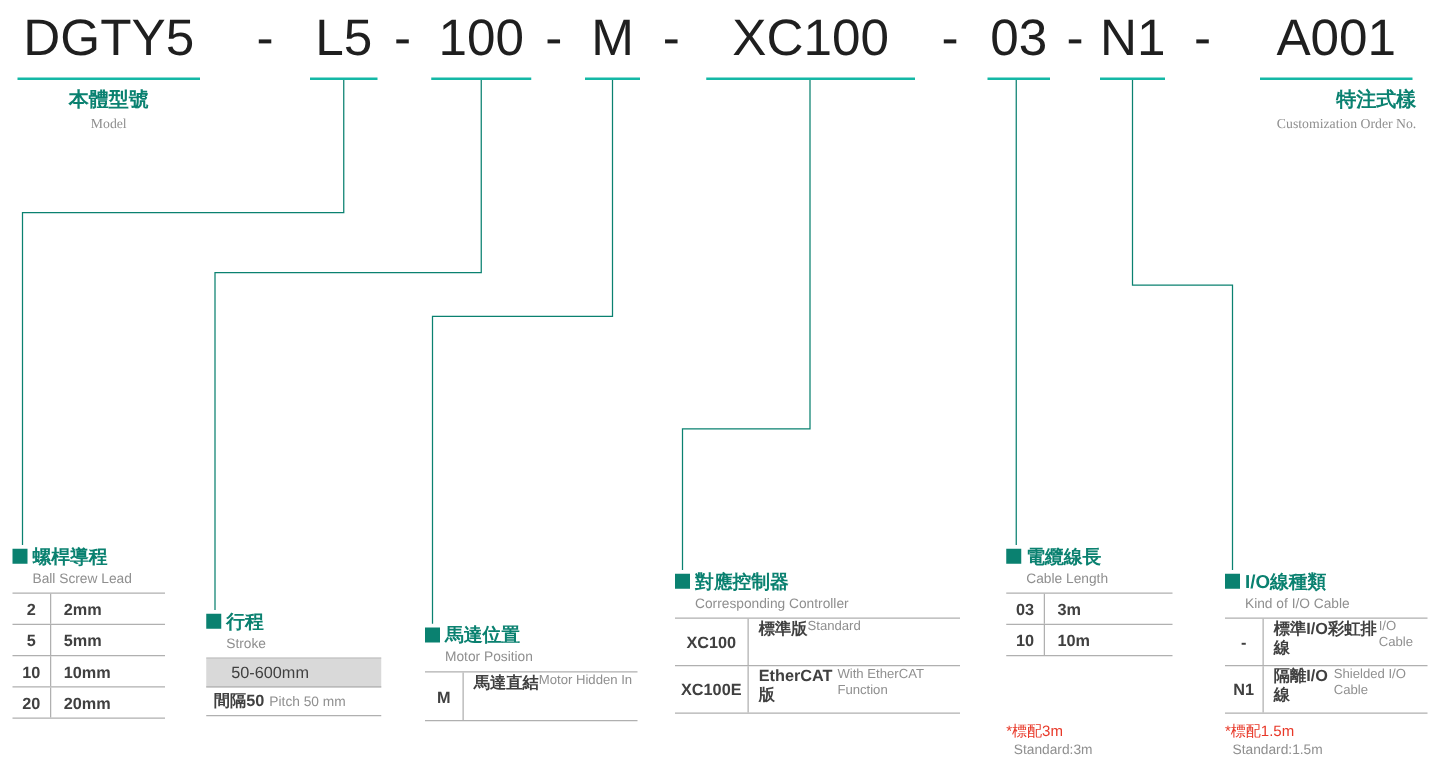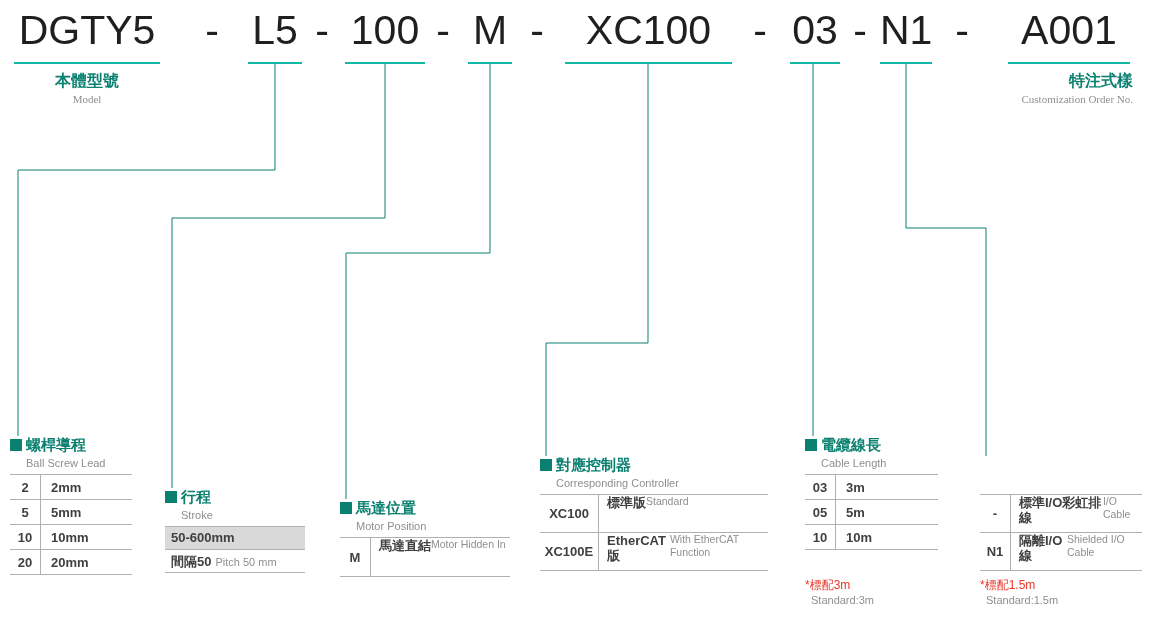--- a/index.html
+++ b/index.html
@@ -41,21 +41,21 @@
     font-weight:bold; color:#404040; font-size:13px; border-right:1px solid #b0b0b0;
   }
   .w58 { width:58px; }
   .tval { display:flex; align-items:center; padding-left:10px; font-weight:bold; color:#404040; font-size:13px; }
   .tval2 { display:flex; flex-direction:row; justify-content:center; padding-left:8px; }
   .tval2 .zh { font-size:13px; font-weight:bold; color:#404040; line-height:15px; }
   .tval2 .en { font-size:10.5px; color:#8f8f8f; line-height:13px; }
   
   .stroke-tbl { position:absolute; border-top:1px solid #b0b0b0; }
   .srow1 { height:22px; line-height:22px; background:#d9d9d9; border-bottom:1px solid #b0b0b0;
-           padding-left:6px; font-weight:bold; font-size:13px; color:#404040; }
+           padding-left:20px; font-weight:normal; font-size:13px; color:#404040; }
   .srow2 { height:22px; line-height:22px; border-bottom:1px solid #b0b0b0; padding-left:6px; white-space:nowrap; }
   .srow2 .zh { font-weight:bold; font-size:13px; color:#404040; }
   .srow2 .en { font-size:11px; color:#8f8f8f; margin-left:4px; }
   
   .note { position:absolute; }
   .note-red { color:#e83828; font-size:12px; line-height:14px; }
   .note-gray { color:#8f8f8f; font-size:11px; line-height:13px; margin-left:6px; margin-top:2px; }
 </style>
 </head>
 <body>
@@ -170,33 +170,33 @@
   <div class="sec-head" style="left:805px;top:436px">
     <div><span class="marker"></span><span class="h-zh">電纜線長</span></div>
     <div class="h-en">Cable Length</div>
   </div>
   <div class="tbl" style="left:805px;top:474px;width:133px">
     <div class="trow h24">
       <span class="tcode">03</span>
       <span class="tval">3m</span>
     </div>
     <div class="trow h24">
-      <span class="tcode">05</span>
-      <span class="tval">5m</span>
-    </div>
-    <div class="trow h24">
       <span class="tcode">10</span>
       <span class="tval">10m</span>
     </div>
   </div>
   <div class="note" style="left:805px;top:578px">
     <div class="note-red">*標配3m</div>
     <div class="note-gray">Standard:3m</div>
   </div>
 
+  <div class="sec-head" style="left:980px;top:456px">
+    <div><span class="marker"></span><span class="h-zh">I/O線種類</span></div>
+    <div class="h-en">Kind of I/O Cable</div>
+  </div>
   <div class="tbl" style="left:980px;top:494px;width:162px">
     <div class="trow h37">
       <span class="tcode">-</span>
       <span class="tval2">
         <span class="zh">標準I/O彩虹排線</span>
         <span class="en">I/O Cable</span>
       </span>
     </div>
     <div class="trow h37">
       <span class="tcode">N1</span>

